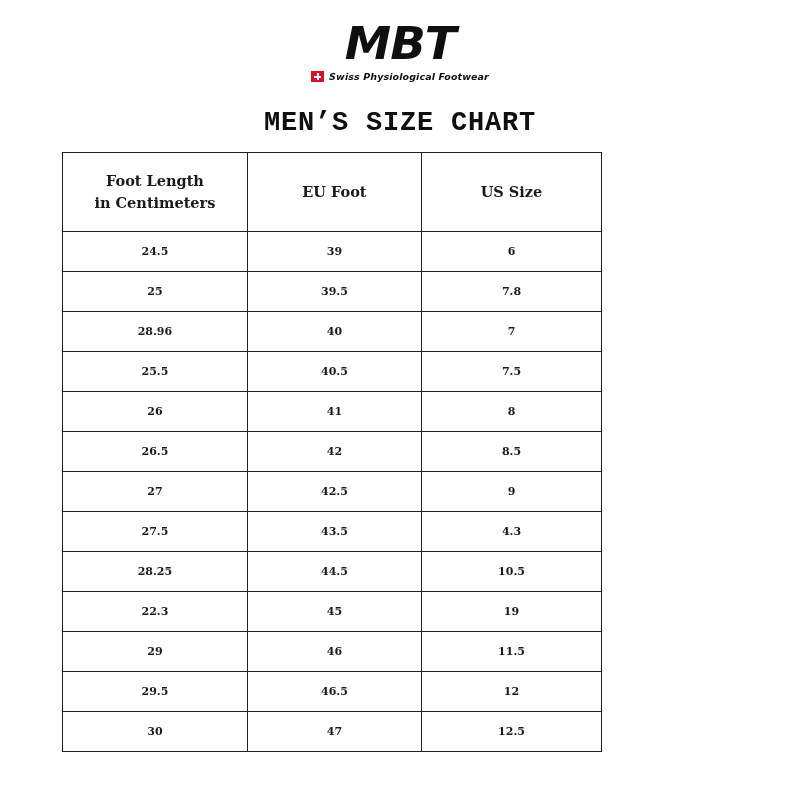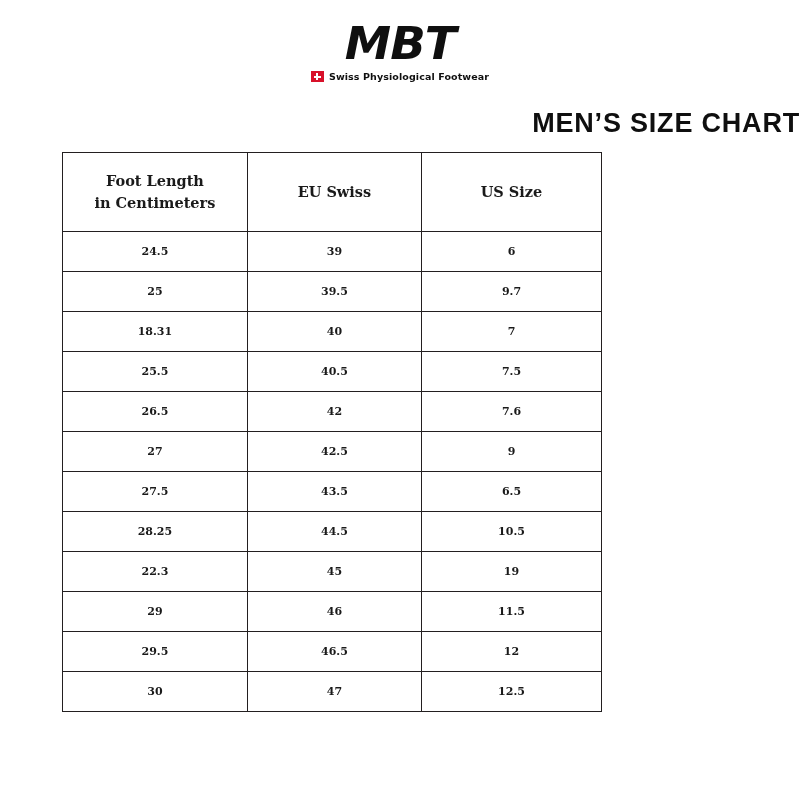--- a/index.html
+++ b/index.html
@@ -67,27 +67,28 @@
     width: 2px;
     height: 7px;
     background: #ffffff;
   }
   .logo-tagline {
     font-family: "DejaVu Sans", sans-serif;
     font-weight: 700;
     font-size: 9.5px;
     letter-spacing: 0.1px;
     color: #0f0f0f;
+    font-style: italic;
   }
 
   
   .chart-title {
     margin-top: 26px;
-    text-align: right;
-    font-family: Liberation Sans, sans-serif;
+    text-align: center;
+    font-family: Liberation Mono, monospace;
     font-weight: 700;
     font-size: 27px;
     letter-spacing: 0.8px;
     color: #0f0f0f;
   }
 
   
   .table-wrap {
     position: absolute;
     left: 62px;
@@ -144,62 +145,67 @@
           <col class="c2">
           <col class="c3">
       </colgroup>
       <thead>
         <tr>
           <th>
             <span class="hdr-line">Foot Length</span>
             <span class="hdr-line">in Centimeters</span>
           </th>
           <th>
-            <span class="hdr-line">EU Swiss</span>
+            <span class="hdr-line">EU Foot</span>
           </th>
           <th>
             <span class="hdr-line">US Size</span>
           </th>
         </tr>
       </thead>
       <tbody>
         <tr>
           <td>24.5</td>
           <td>39</td>
           <td>6</td>
         </tr>
         <tr>
           <td>25</td>
           <td>39.5</td>
-          <td>9.7</td>
-        </tr>
-        <tr>
-          <td>18.31</td>
+          <td>7.8</td>
+        </tr>
+        <tr>
+          <td>28.96</td>
           <td>40</td>
           <td>7</td>
         </tr>
         <tr>
           <td>25.5</td>
           <td>40.5</td>
           <td>7.5</td>
         </tr>
         <tr>
+          <td>26</td>
+          <td>41</td>
+          <td>8</td>
+        </tr>
+        <tr>
           <td>26.5</td>
           <td>42</td>
-          <td>7.6</td>
+          <td>8.5</td>
         </tr>
         <tr>
           <td>27</td>
           <td>42.5</td>
           <td>9</td>
         </tr>
         <tr>
           <td>27.5</td>
           <td>43.5</td>
-          <td>6.5</td>
+          <td>4.3</td>
         </tr>
         <tr>
           <td>28.25</td>
           <td>44.5</td>
           <td>10.5</td>
         </tr>
         <tr>
           <td>22.3</td>
           <td>45</td>
           <td>19</td>

